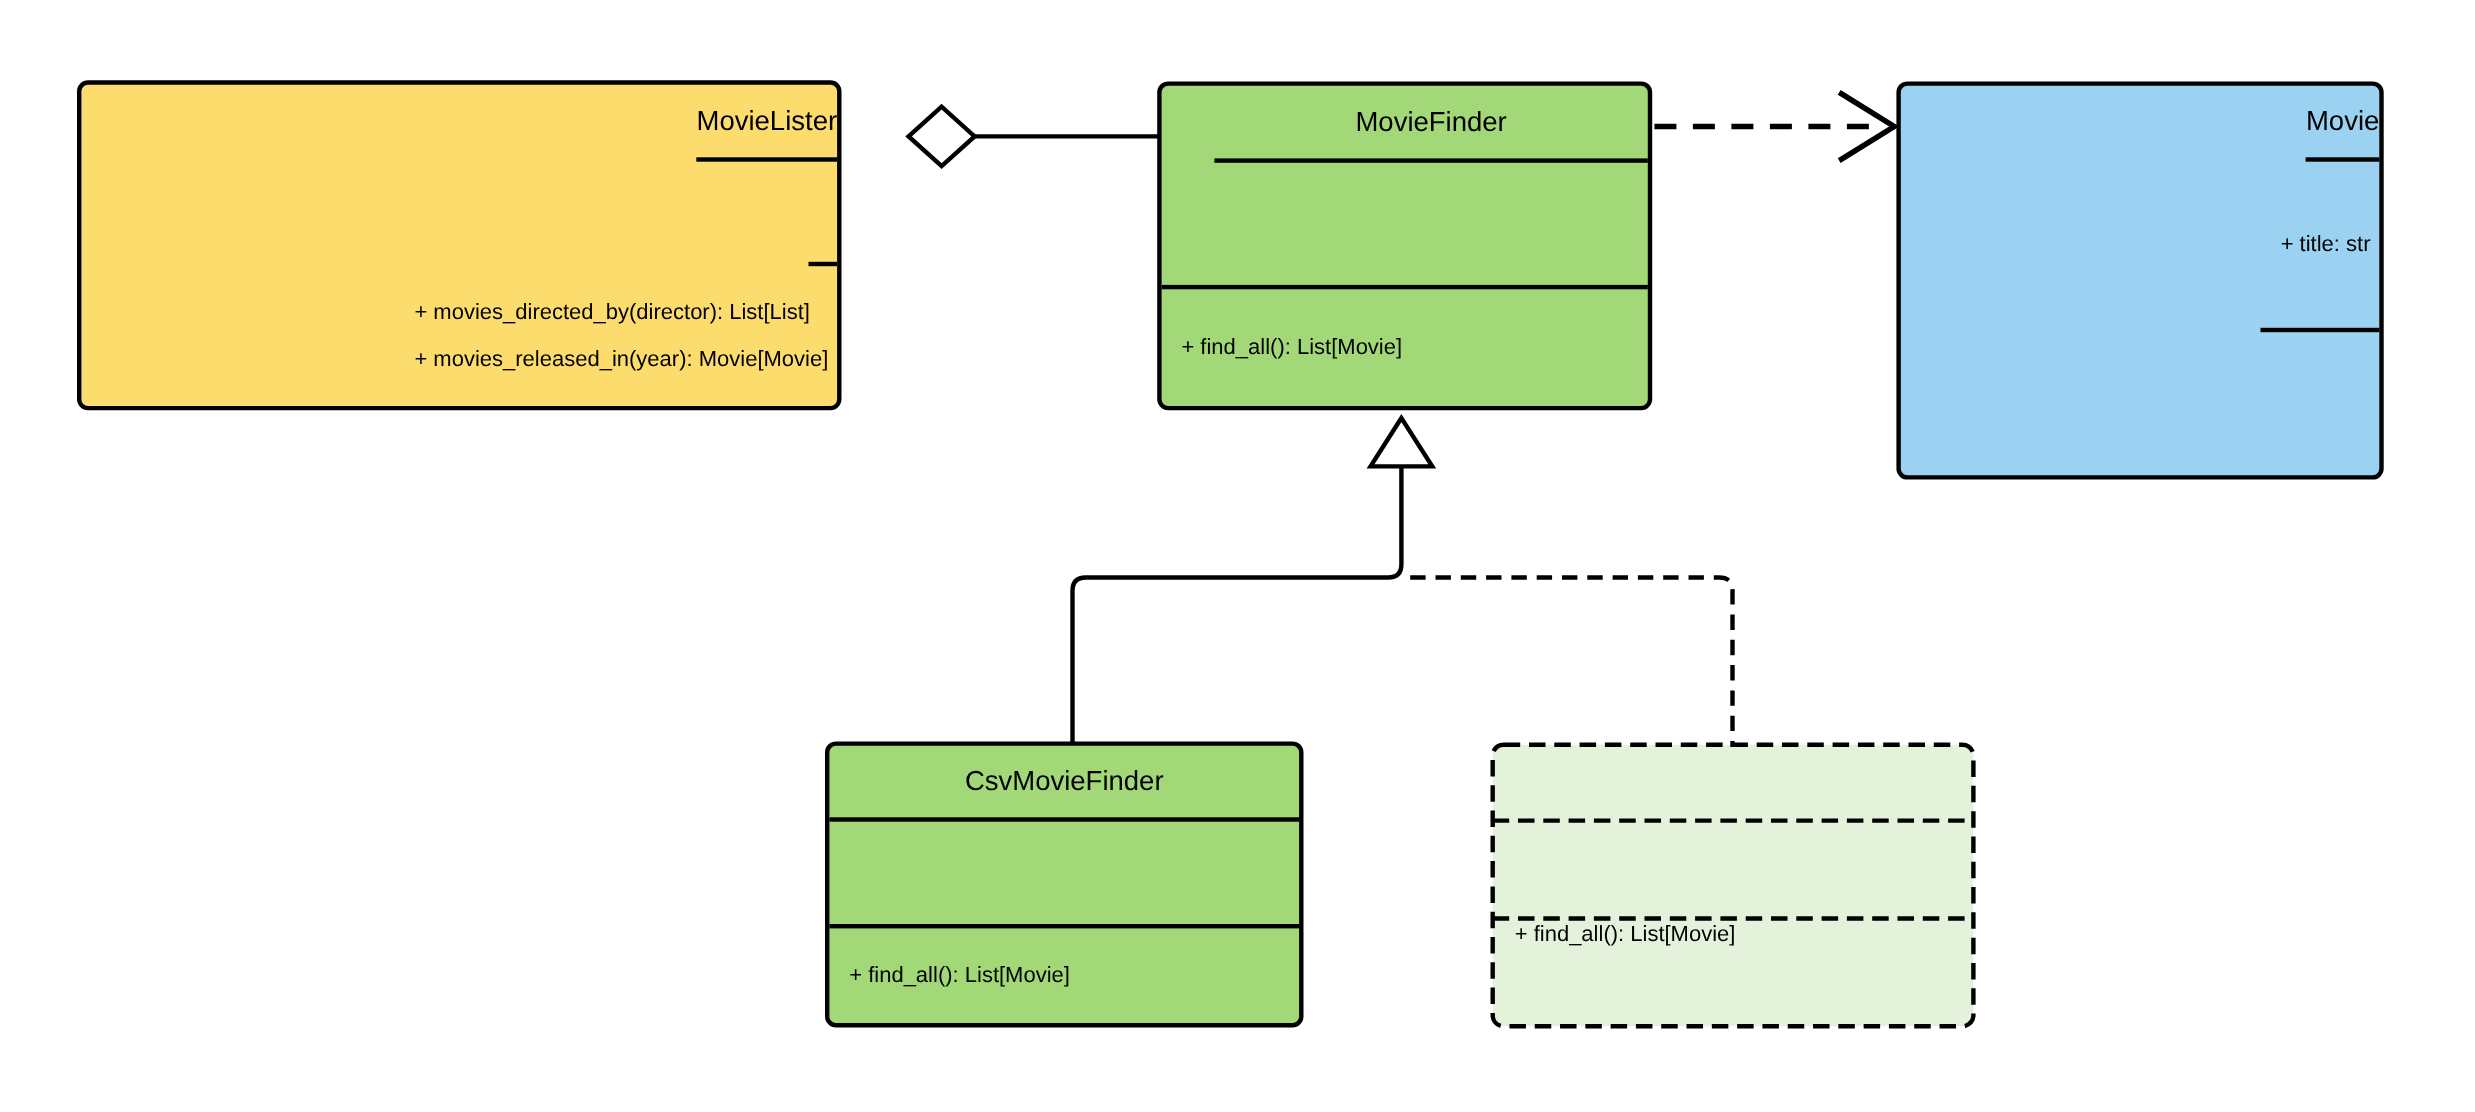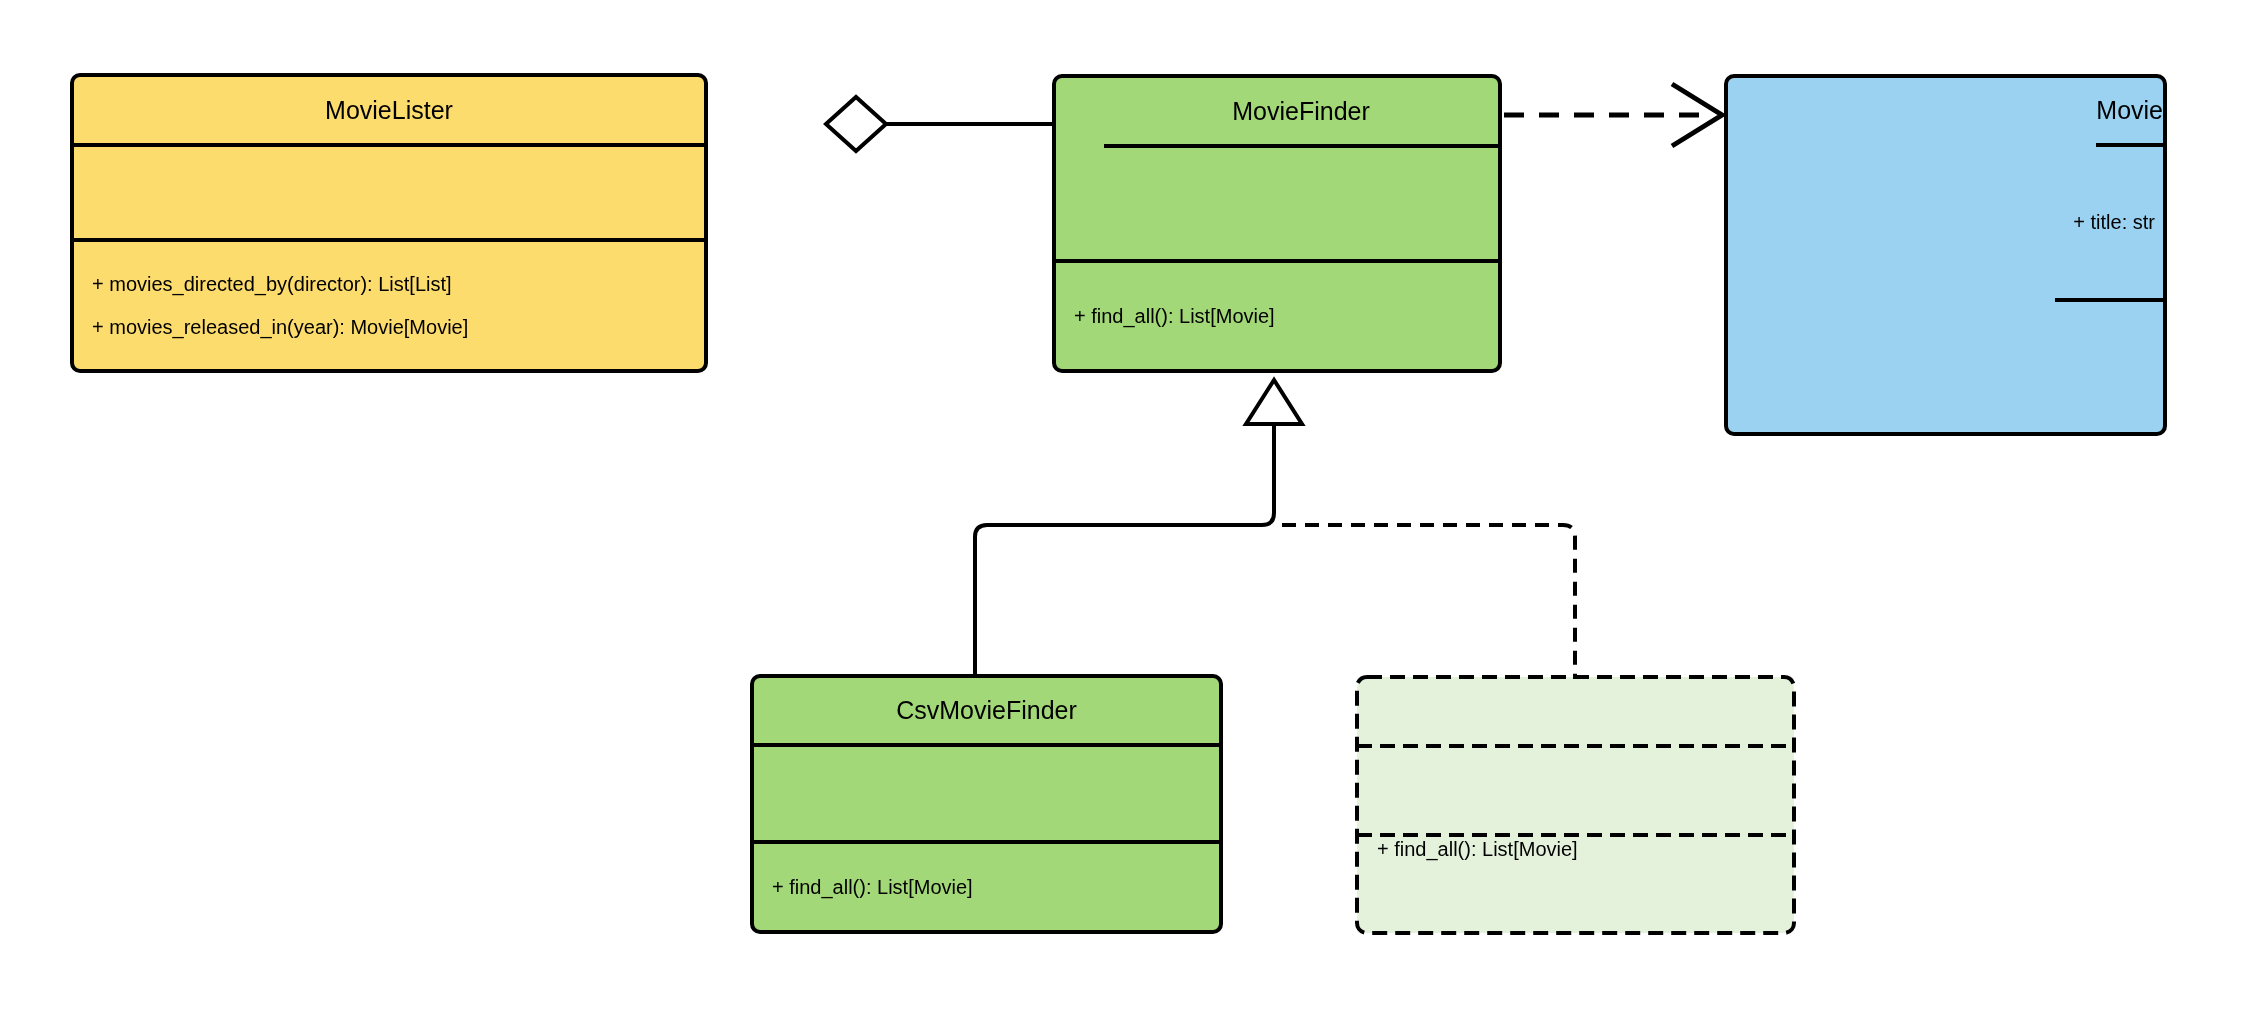--- a/index.html
+++ b/index.html
@@ -47,33 +47,33 @@
   }
   .uml-attrs {
     box-sizing: content-box;
     border-bottom: 4px solid #000000;
     flex: none;
   }
   .uml-methods { flex: 1; }
   .uml-line { white-space: nowrap; }
 
   
-  #box-lister  { left: 70px;   top: 73px;  width: 638px; height: 300px; background: #FDDC6E; }
+  #box-lister  { left: 70px;   top: 73px;  width: 695px; height: 300px; background: #FDDC6E; align-items: flex-end; }
   #box-lister .uml-name  { height: 66px; }
   #box-lister .uml-attrs { height: 91px; }
 
   #box-finder  { left: 1052px; top: 74px;  width: 450px; height: 299px; background: #A2D878; }
   #box-finder .uml-name  { height: 66px; margin-left: 48px; }
   #box-finder .uml-attrs { height: 111px; }
 
   #box-movie   { left: 1724px; top: 74px;  width: 443px; height: 362px; background: #9BD2F1; align-items: flex-end; }
   #box-movie .uml-name  { height: 65px; }
   #box-movie .uml-attrs { height: 151px; }
 
-  #box-csv     { left: 750px;  top: 674px; width: 473px; height: 260px; background: #A2D878; }
+  #box-csv     { left: 750px;  top: 674px; width: 435px; height: 260px; background: #A2D878; }
   #box-csv .uml-name  { height: 65px; }
   #box-csv .uml-attrs { height: 93px; }
 
   
   #box-sqlite  { left: 1355px; top: 675px; width: 441px; height: 260px; background: transparent; border-color: transparent; }
   #box-sqlite .uml-name  { height: 65px; border-bottom-color: transparent; }
   #box-sqlite .uml-attrs { height: 85px; border-bottom-color: transparent; }
 </style>
 </head>
 <body>

